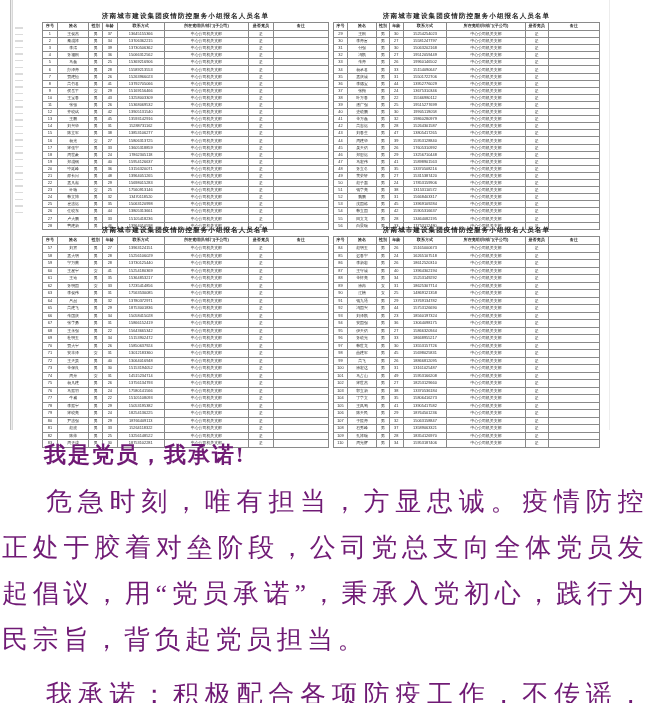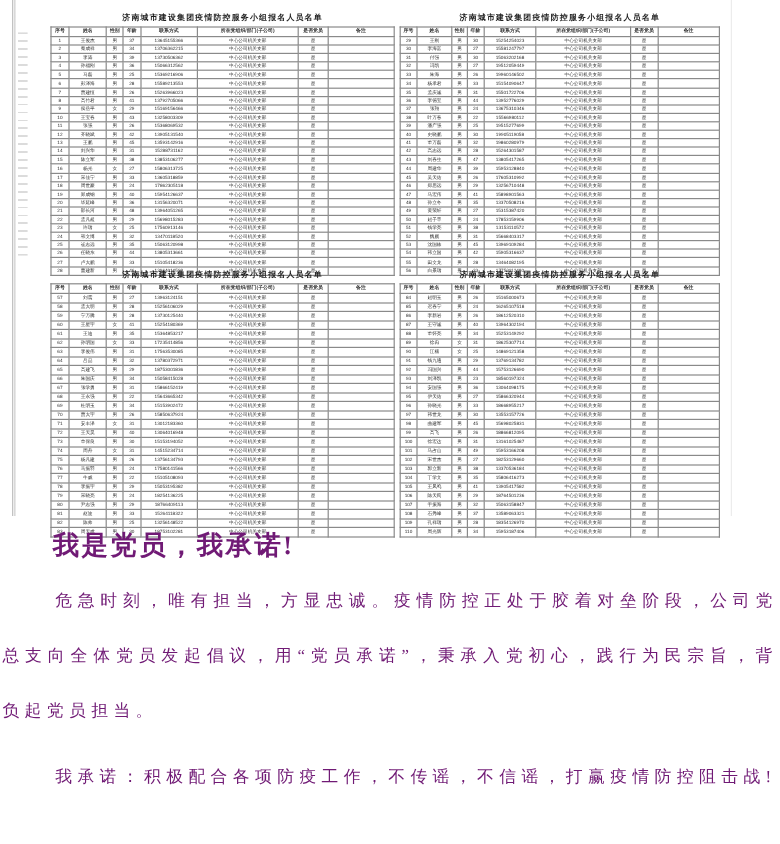--- a/index.html
+++ b/index.html
@@ -30,21 +30,21 @@
   table.rt .c0{width:5%;}  table.rt .c1{width:11%;}
   table.rt .c2{width:4.5%;}table.rt .c3{width:5%;}
   table.rt .c4{width:16.5%;}table.rt .c5{width:30%;}
   table.rt .c6{width:8.5%;} table.rt .c7{width:19.5%;}
 
   
   #bodytext{position:absolute;left:0;top:432px;width:650px;height:271px;
         font-family:"Liberation Serif", serif;color:#701a75;}
   #bodytext h2{margin:8px 0 0 44px;font-size:22px;line-height:30px;
         letter-spacing:2px;font-weight:bold;}
-  #bodytext p{margin:9px 0 0 0;padding:0 2px;font-size:14px;line-height:46px;
+  #bodytext p{margin:9px 0 0 0;padding:0 2px;font-size:26px;line-height:46px;
         letter-spacing:4.5px;text-indent:44px;text-align:justify;}
 </style>
 </head>
 <body>
 
 <div id="page">
 
   <div id="scan">
     <div class="edge-left"></div>
     <div class="edge-right"></div>

